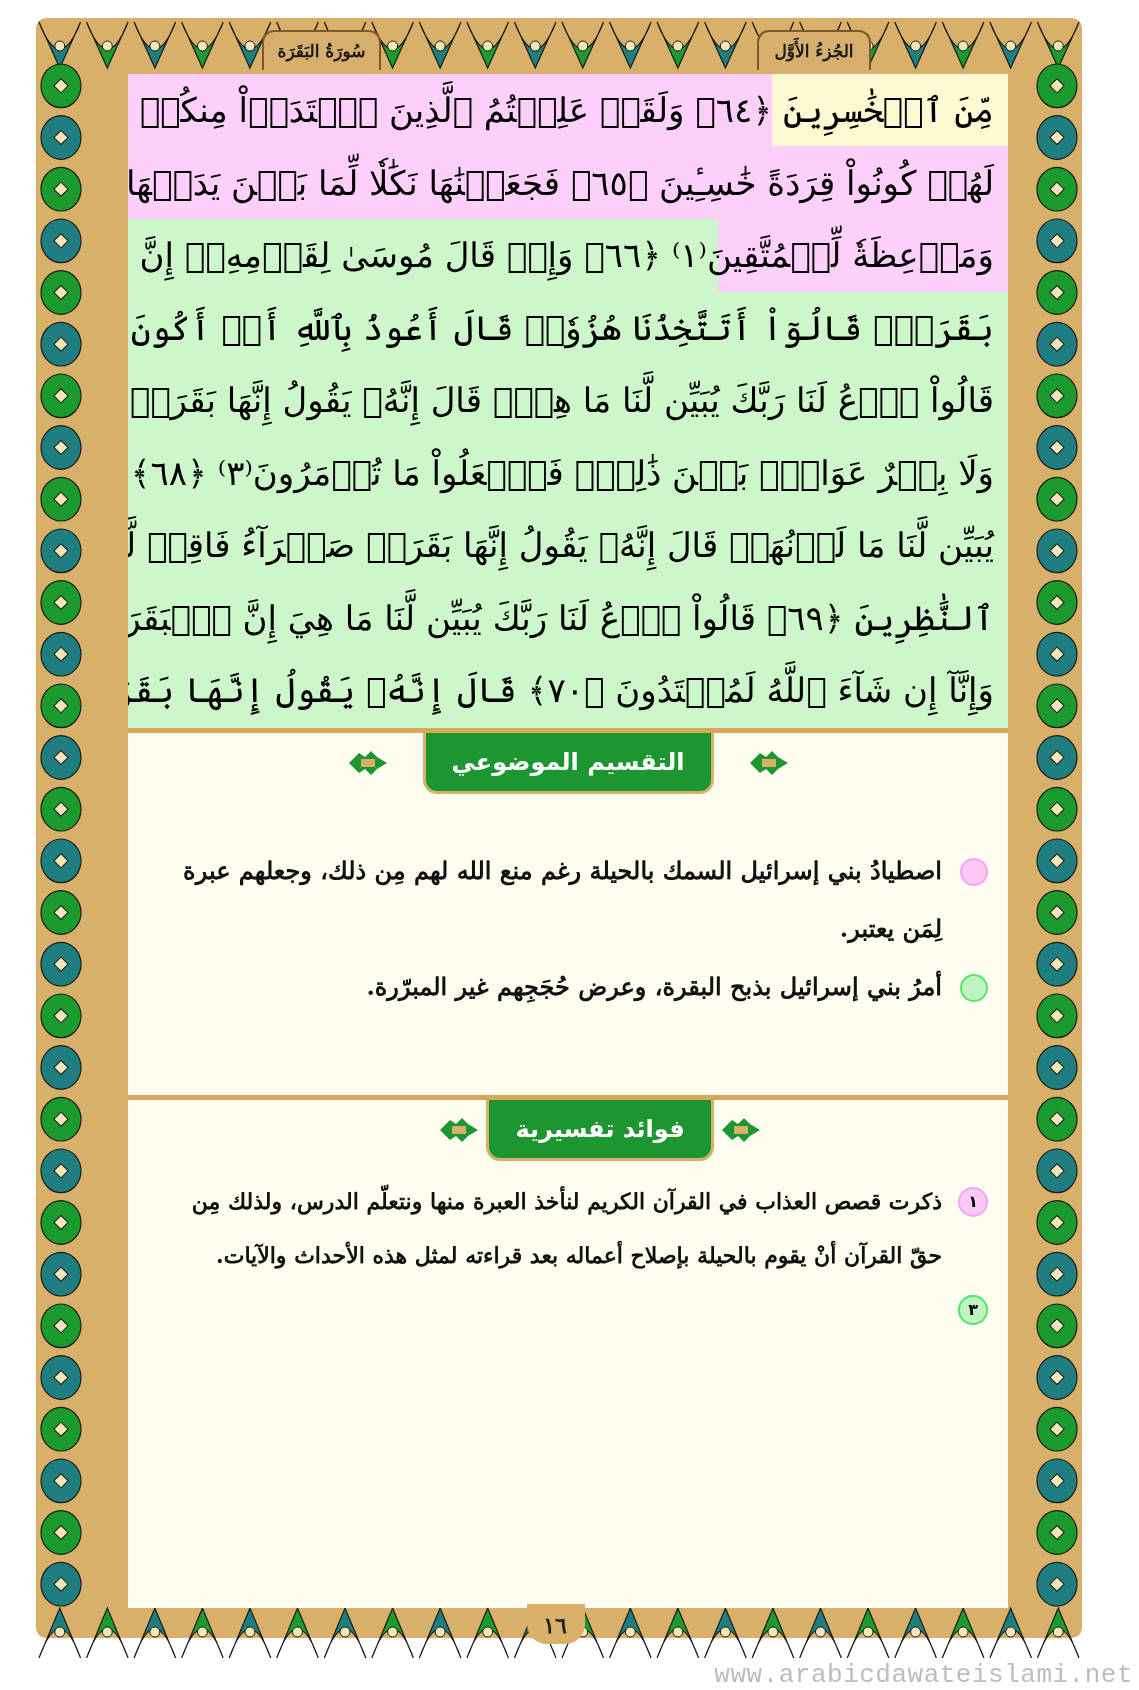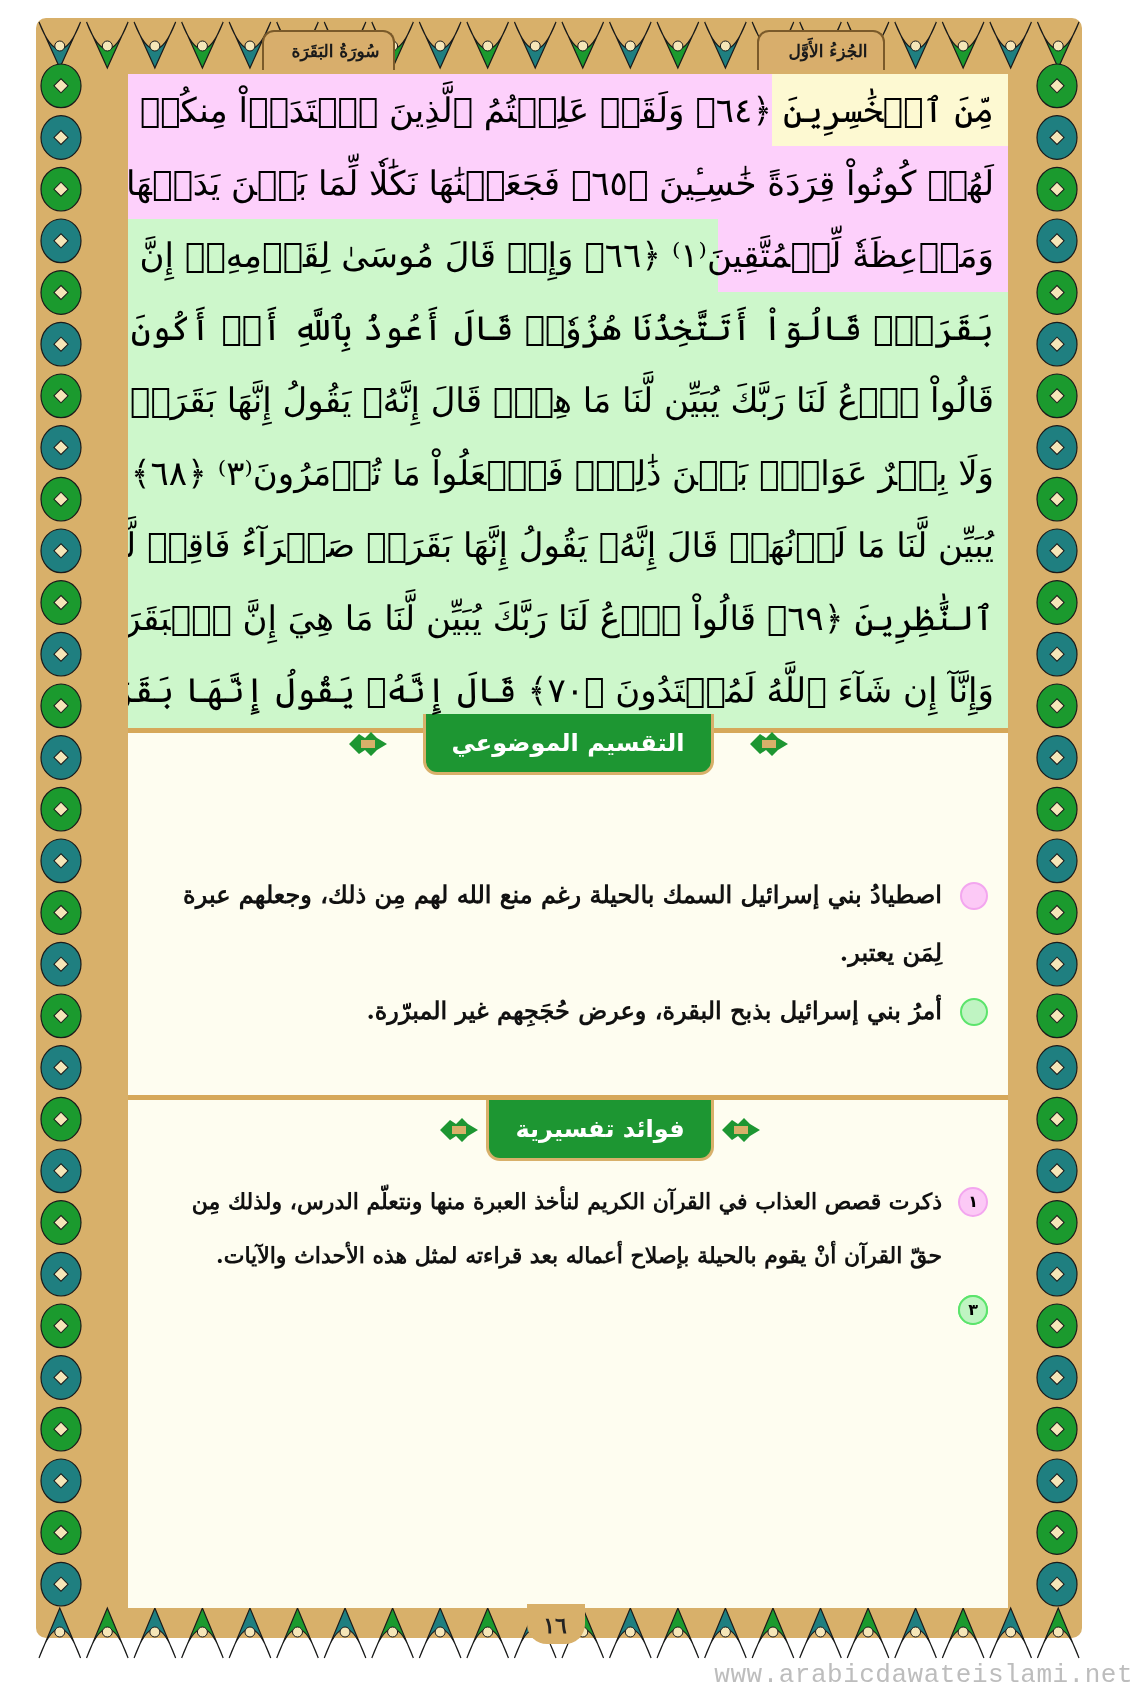--- a/index.html
+++ b/index.html
@@ -19,21 +19,21 @@
 
   .orn-strip svg { display: block; }
 
   
   .hdr-tab {
     position: absolute; top: 30px; height: 38px;
     background: #d8ae6c; border-radius: 12px 12px 0 0;
     display: flex; align-items: center; justify-content: center;
     font-family: "DejaVu Serif", serif; font-weight: bold; font-size: 17px; color: #1a1a1a;
     direction: rtl;
-    border: 2px solid #7a5a2a; border-bottom: none; padding-left: 14px;
+    border: 2px solid #7a5a2a; border-bottom: none;
   }
   .hdr-tab.juz { left: 757px; width: 110px; }
   .hdr-tab.surah { left: 262px; width: 115px; }
 
   
   .content {
     position: absolute; left: 128px; top: 74px; width: 880px; height: 1534px;
     background: #fefdf0;
   }
 
@@ -573,37 +573,37 @@
       <div class="q-line"><span class="seg">قَالُواْ ٱدۡعُ لَنَا رَبَّكَ يُبَيِّن لَّنَا مَا هِيَۚ قَالَ إِنَّهُۥ يَقُولُ إِنَّهَا بَقَرَةٞ لَّا فَارِضٞ</span></div>
       <div class="q-line"><span class="seg">وَلَا بِكۡرٌ عَوَانُۢ بَيۡنَ ذَٰلِكَۖ فَٱفۡعَلُواْ مَا تُؤۡمَرُونَ⁽٣⁾ ﴿٦٨﴾ قَالُواْ ٱدۡعُ لَنَا رَبَّكَ</span></div>
       <div class="q-line"><span class="seg">يُبَيِّن لَّنَا مَا لَوۡنُهَاۚ قَالَ إِنَّهُۥ يَقُولُ إِنَّهَا بَقَرَةٞ صَفۡرَآءُ فَاقِعٞ لَّوۡنُهَا تَسُرُّ</span></div>
       <div class="q-line"><span class="seg">ٱلنَّٰظِرِينَ ﴿٦٩﴾ قَالُواْ ٱدۡعُ لَنَا رَبَّكَ يُبَيِّن لَّنَا مَا هِيَ إِنَّ ٱلۡبَقَرَ تَشَٰبَهَ عَلَيۡنَا</span></div>
       <div class="q-line"><span class="seg">وَإِنَّآ إِن شَآءَ ٱللَّهُ لَمُهۡتَدُونَ ﴿٧٠﴾ قَالَ إِنَّهُۥ يَقُولُ إِنَّهَا بَقَرَةٞ لَّا ذَلُولٞ تُثِيرُ ٱلۡأَرۡضَ</span></div>
     </div>
   </div>
 
   <div class="divider" style="top:654px;"></div>
 
-  <div class="badge-wrap" style="top:640px;gap:28px;">
+  <div class="badge-wrap" style="top:659px;gap:28px;">
     <div class="badge-orn">
       <svg width="42" height="30" viewBox="0 0 42 30">
           <path d="M2 15 L12 5 L18 9 L24 3 L30 9 L40 15 L30 21 L24 27 L18 21 L12 25 Z" fill="#1d9632"></path>
           <rect x="14" y="11" width="14" height="8" fill="#d8b06a"></rect>
         </svg>
     </div>
     <div class="badge">التقسيم الموضوعي</div>
     <div class="badge-orn">
       <svg width="42" height="30" viewBox="0 0 42 30">
           <path d="M2 15 L12 5 L18 9 L24 3 L30 9 L40 15 L30 21 L24 27 L18 21 L12 25 Z" fill="#1d9632"></path>
           <rect x="14" y="11" width="14" height="8" fill="#d8b06a"></rect>
         </svg>
     </div>
   </div>
 
-  <div class="section-text" style="top:792px;">
+  <div class="section-text" style="top:768px;">
     <div class="bullet-item">
       <span class="bullet-dot dot-pink"></span>
       <span>اصطيادُ بني إسرائيل السمك بالحيلة رغم منع الله لهم مِن ذلك، وجعلهم عبرة لِمَن يعتبر.</span>
     </div>
     <div class="bullet-item">
       <span class="bullet-dot dot-green"></span>
       <span>أمرُ بني إسرائيل بذبح البقرة، وعرض حُجَجِهم غير المبرّرة.</span>
     </div>
   </div>
 

